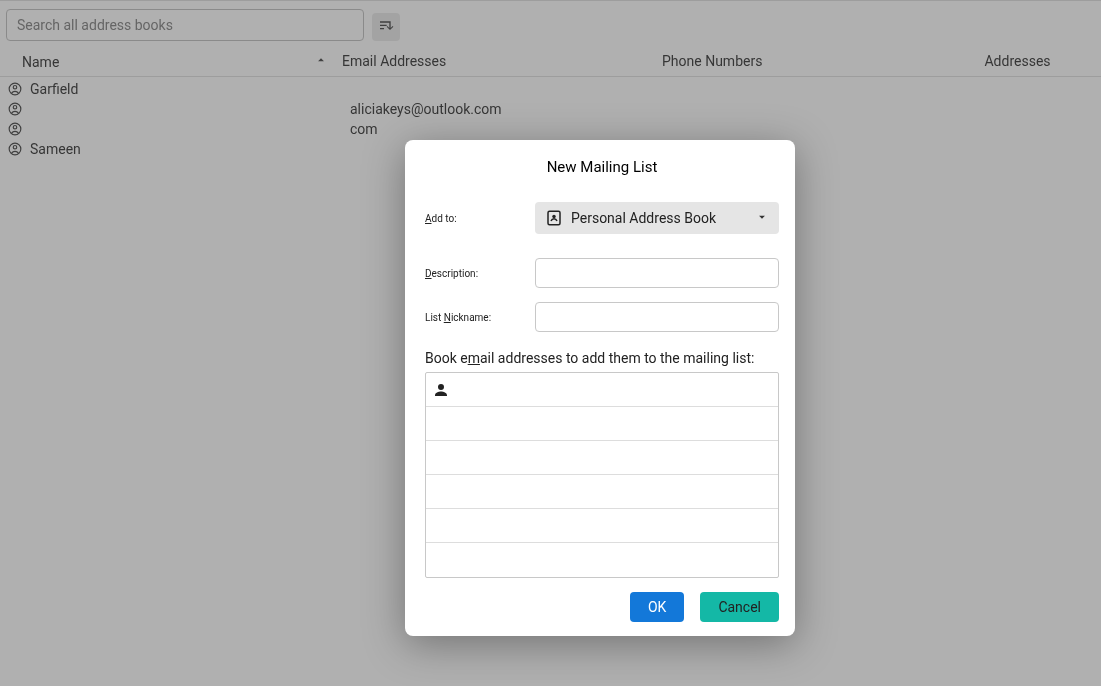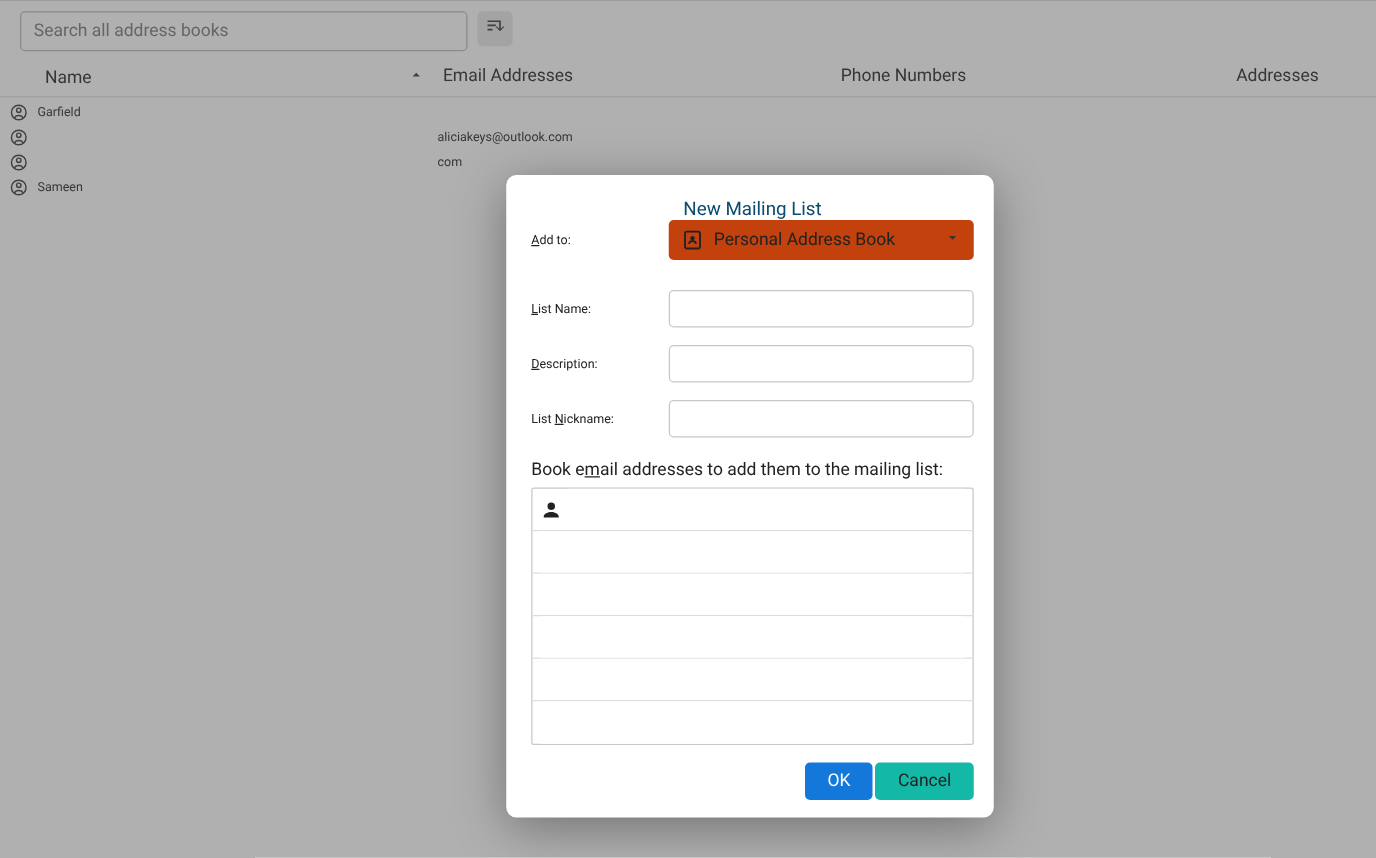--- a/index.html
+++ b/index.html
@@ -1,62 +1,62 @@
 <!DOCTYPE html>
 <html><head>
   <meta charset="utf-8">
   <style>
     * { box-sizing: border-box; margin: 0; padding: 0; font-family: -apple-system, BlinkMacSystemFont, "Segoe UI", Roboto, sans-serif; }
     body { width: 1101px; height: 686px; background: #fff; position: relative; overflow: hidden; }
 
-    .toolbar { padding: 8px 16px; display: flex; gap: 8px; align-items: flex-start; border-top: 1px solid #ddd; }
+    .toolbar { padding: 8px 6px; display: flex; gap: 8px; align-items: flex-end; border-top: 1px solid #ddd; }
     .search-input { width: 358px; height: 32px; padding: 0 10px; border: 1px solid #bbb; border-radius: 4px; font-size: 14px; color: #666; background: #fff; }
     .search-input::placeholder { color: #777; }
     .sort-button { width: 28px; height: 28px; border: none; background: #e8e8e8; border-radius: 4px; display: flex; align-items: center; justify-content: center; cursor: pointer; }
     .sort-button svg { width: 16px; height: 16px; fill: #333; }
 
-    .columns-header { display: flex; border-bottom: 1px solid #ddd; padding: 4px 6px 6px 36px; font-size: 14px; color: #222; }
+    .columns-header { display: flex; border-bottom: 1px solid #ddd; padding: 4px 6px 6px 22px; font-size: 14px; color: #222; }
     .col-name { width: 320px; display: flex; align-items: center; }
     .col-name .caret { margin-left: auto; margin-right: 14px; }
     .col-email { width: 320px; }
     .col-phone { width: 318px; }
     .col-addresses { flex: 1; text-align: center; padding-right: 40px; }
 
     .contacts { padding-top: 2px; }
-    .contact-row { display: flex; align-items: center; font-size: 10px; color: #222; height: 20px; }
+    .contact-row { display: flex; align-items: center; font-size: 14px; color: #222; height: 20px; }
     .contact-row .icon-cell { width: 30px; display:flex; align-items:center; justify-content:center; color:#444; }
     .contact-row .name-cell { width: 320px; }
     .contact-row .email-cell-gap { width: 320px; }
     .contact-row .phone-cell { width: 318px; }
 
     .overlay { position: absolute; inset: 0; background: rgba(80,80,80,0.45); }
 
     .modal { position: absolute; left: 405px; top: 140px; width: 390px; background: #fff; border-radius: 8px; box-shadow: 0 8px 40px rgba(0,0,0,0.35); padding: 18px 16px 14px 20px; }
-    .modal-title { text-align: center; font-size: 15px; color: #0c4a6e; }
+    .modal-title { text-align: center; font-size: 15px; color: #000000; margin-bottom: 26px; }
 
     .form-row { display: flex; align-items: center; margin-bottom: 14px; }
     .form-row.addto { margin-bottom: 24px; }
     .form-label { width: 110px; font-size: 10px; color: #222; }
     .form-label .ul { text-decoration: underline; }
 
-    .dropdown { flex: 1; height: 32px; background: #c2410c; border-radius: 4px; display: flex; align-items: center; padding: 0 10px; font-size: 14px; color: #222; cursor: pointer; position: relative; }
+    .dropdown { flex: 1; height: 32px; background: #e5e5e5; border-radius: 4px; display: flex; align-items: center; padding: 0 10px; font-size: 14px; color: #222; cursor: pointer; position: relative; }
     .dropdown svg.book { width: 18px; height: 18px; margin-right: 8px; }
     .dropdown .chev { position: absolute; right: 10px; }
 
     .text-input { flex: 1; height: 30px; border: 1px solid #c8c8c8; border-radius: 4px; padding: 0 8px; font-size: 14px; }
 
     .hint { font-size: 14px; color: #222; margin-top: 18px; margin-bottom: 6px; }
 
     .email-list { border: 1px solid #c8c8c8; border-radius: 2px; }
     .email-slot { height: 34px; border-bottom: 1px solid #ddd; display: flex; align-items: center; padding: 0 6px; }
     .email-slot:last-child { border-bottom: none; }
     .email-slot input { border: none; outline: none; flex: 1; height: 100%; font-size: 14px; }
     .email-slot svg { width: 18px; height: 18px; margin-right: 4px; fill: #222; }
 
-    .buttons { display: flex; justify-content: flex-end; gap: 2px; margin-top: 14px; }
+    .buttons { display: flex; justify-content: flex-end; gap: 16px; margin-top: 14px; }
     .btn { height: 30px; border-radius: 4px; font-size: 14px; padding: 0 18px; border: none; cursor: pointer; }
     .btn-ok { background: #1378d9; color: #fff; }
     .btn-cancel { background: #14b8a6; color: #222; }
 
     .caret svg, .chev svg { width: 14px; height: 14px; fill: #333; }
   </style>
 </head>
 <body>
 
 <div class="toolbar">
@@ -152,24 +152,20 @@
           <path d="M8 16c.8-2 2.5-3 4-3s3.2 1 4 3" fill="none" stroke="#222" stroke-width="2"></path>
         </svg>
       <span>Personal Address Book</span>
       <span class="chev"><svg viewBox="0 0 24 24">
             <path d="M7 10l5 5 5-5z"></path>
           </svg></span>
     </div>
   </div>
 
   <div class="form-row">
-    <div class="form-label"><span class="ul">L</span><span>ist Name:</span></div>
-    <input class="text-input" value="" style="">
-  </div>
-  <div class="form-row">
     <div class="form-label"><span class="ul">D</span><span>escription:</span></div>
     <input class="text-input" value="" style="">
   </div>
   <div class="form-row">
     <div class="form-label"><span>List </span><span class="ul">N</span><span>ickname:</span></div>
     <input class="text-input" value="" style="">
   </div>
 
   <div class="hint"><span>Book e</span><span class="ul" style="text-decoration:underline;">m</span><span>ail addresses to add them to the mailing list:</span></div>
 

